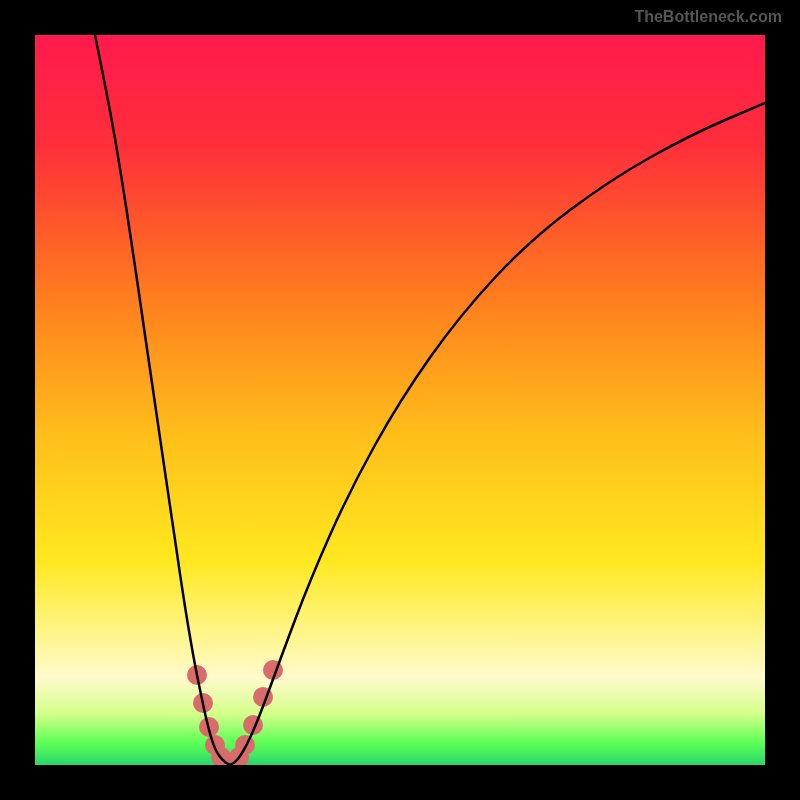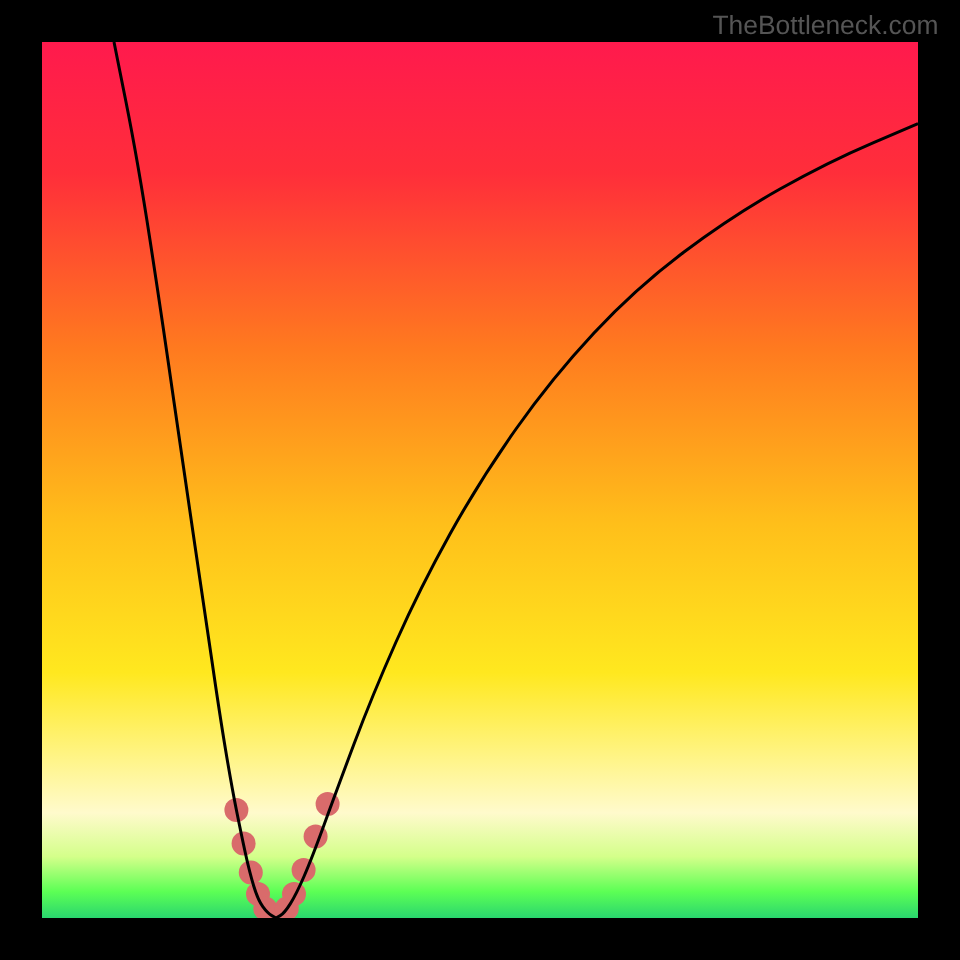--- a/index.html
+++ b/index.html
@@ -12,22 +12,22 @@
       height: 800px;
       background: #000;
       position: relative;
       font-family: Arial, sans-serif;
     }
     .watermark {
       position: absolute;
       top: 8px;
       right: 18px;
       color: #555;
-      font-size: 22px;
-      font-weight: 400;
+      font-size: 16px;
+      font-weight: 700;
       z-index: 10;
     }
     .chart-area {
       position: absolute;
       top: 35px;
       left: 35px;
       width: 730px;
       height: 730px;
       overflow: hidden;
     }

